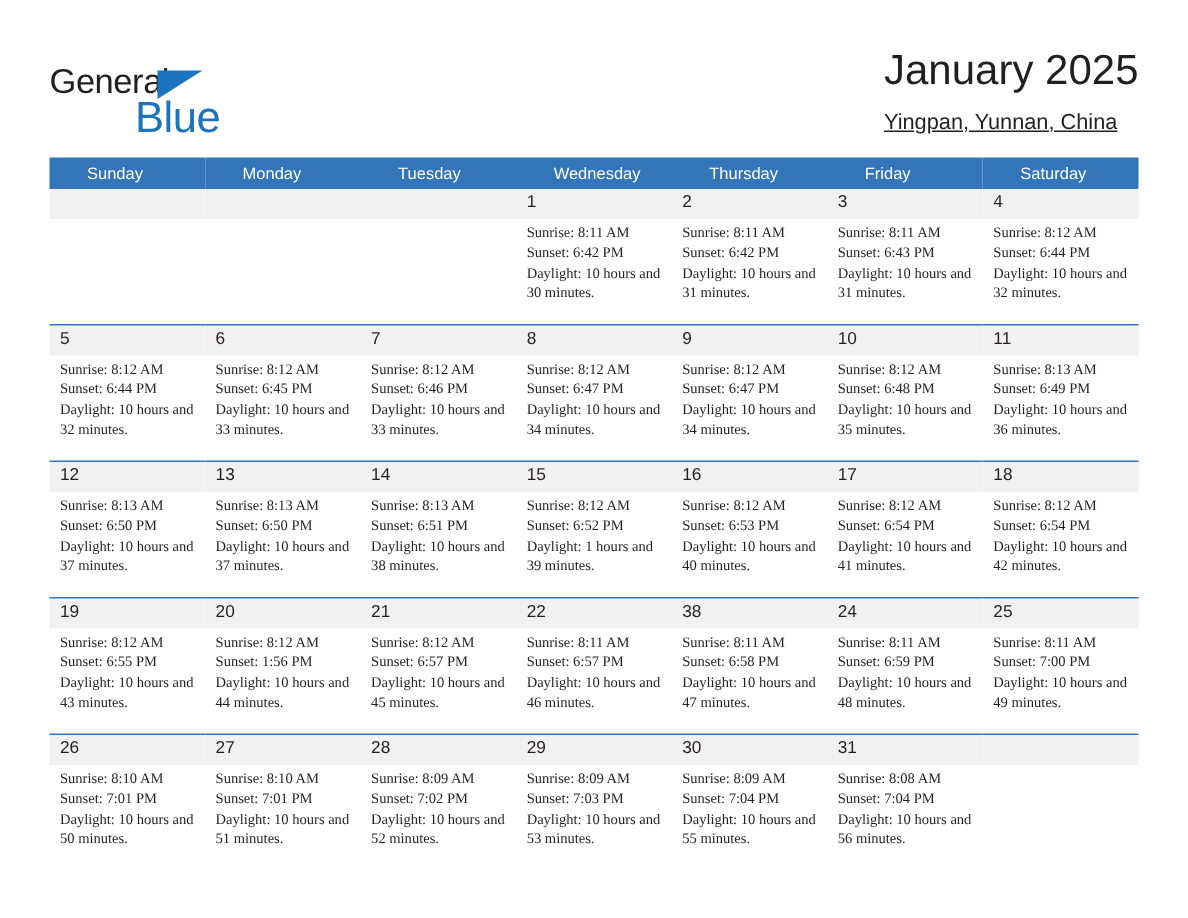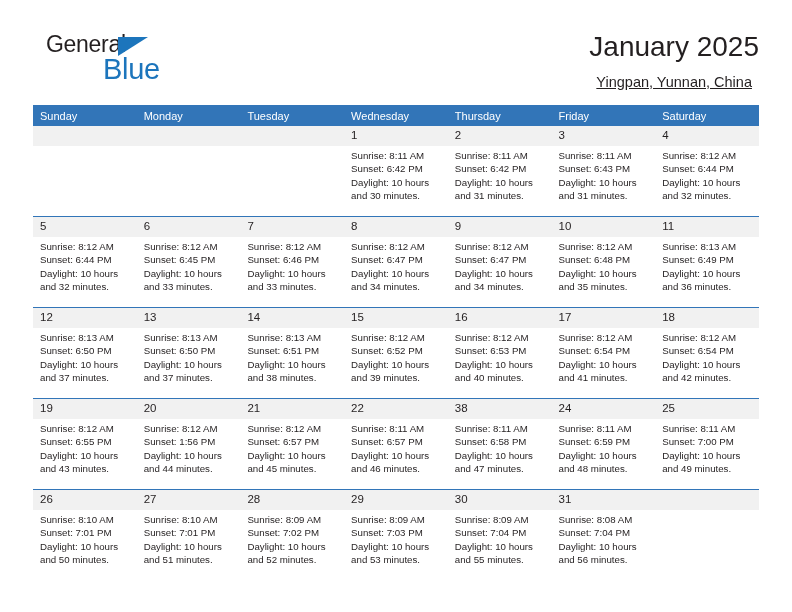--- a/index.html
+++ b/index.html
@@ -25,24 +25,23 @@
   .header {
     position: absolute;
     left: 33px;
     top: 30px;
     right: 33px;
     height: 66px;
   }
   .logo {
     position: absolute;
     left: 0;
-    top: 3px;
+    top: 13px;
     width: 180px;
     height: 60px;
-    margin-left: 13px;
   }
   .logo-general {
     position: absolute;
     left: 0;
     top: 0;
     font-size: 23px;
     letter-spacing: -0.3px;
     color: #231f20;
     font-family: "Liberation Sans", sans-serif;
     line-height: 1;
@@ -63,21 +62,21 @@
     font-size: 29px;
     letter-spacing: -0.3px;
     color: #1c75bc;
     line-height: 1;
   }
 
   .title-block {
     position: absolute;
     right: 0;
     top: 0;
-    text-align: center;
+    text-align: left;
   }
   .cal-title {
     font-size: 28px;
     font-weight: normal;
     color: #231f20;
     line-height: 1.2;
     white-space: nowrap;
   }
   .cal-subtitle {
     font-size: 14.5px;
@@ -97,21 +96,21 @@
     width: 726px;
     border-collapse: collapse;
     table-layout: fixed;
   }
   .calendar th {
     background: #3275b8;
     color: #ffffff;
     font-size: 11px;
     font-weight: normal;
     text-align: left;
-    padding: 4px 0 4px 7px;
+    padding: 4px 0 4px 25px;
     height: 13px;
     border: none;
   }
   .calendar td {
     vertical-align: top;
     padding: 0;
     height: 90px;
     border: none;
     border-top: 1px solid #3275b8;
   }
@@ -127,20 +126,21 @@
     height: 14px;
   }
   .daynum.empty {
     color: transparent;
   }
   .details {
     padding: 3px 6px 0 7px;
     font-size: 9.7px;
     line-height: 1.38;
     color: #231f20;
+    font-family: Liberation Serif, serif;
   }
   .details div {
     white-space: nowrap;
   }
   .details .daylight {
     white-space: normal;
   }
 </style>
 </head>
 <body>
@@ -299,21 +299,21 @@
               <div>Sunrise: 8:13 AM</div>
               <div>Sunset: 6:51 PM</div>
               <div class="daylight">Daylight: 10 hours and 38 minutes.</div>
             </div>
           </td>
           <td>
             <div class="daynum">15</div>
             <div class="details">
               <div>Sunrise: 8:12 AM</div>
               <div>Sunset: 6:52 PM</div>
-              <div class="daylight">Daylight: 10 hours and 39 minutes.</div>
+              <div class="daylight">Daylight: 1 hours and 39 minutes.</div>
             </div>
           </td>
           <td>
             <div class="daynum">16</div>
             <div class="details">
               <div>Sunrise: 8:12 AM</div>
               <div>Sunset: 6:53 PM</div>
               <div class="daylight">Daylight: 10 hours and 40 minutes.</div>
             </div>
           </td>

